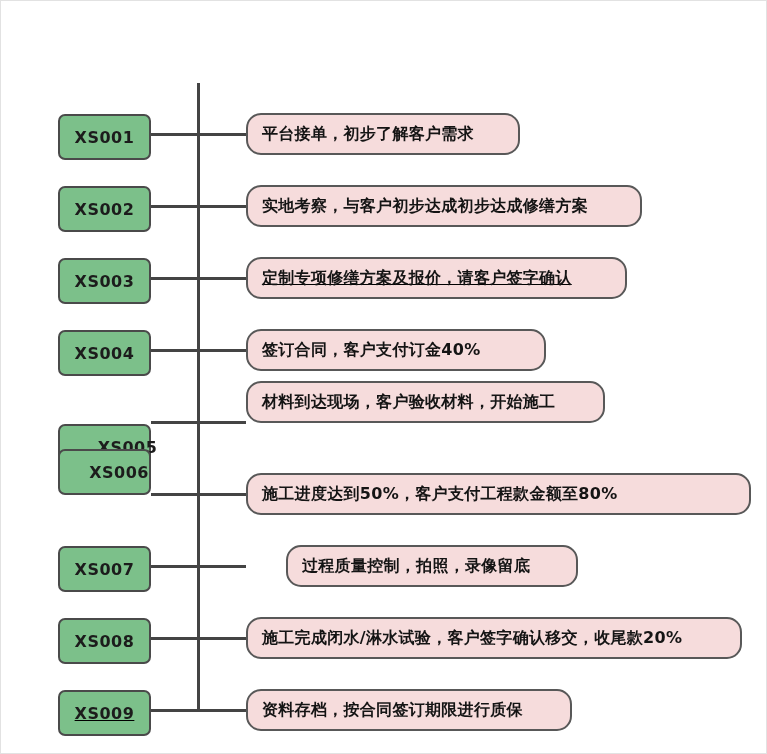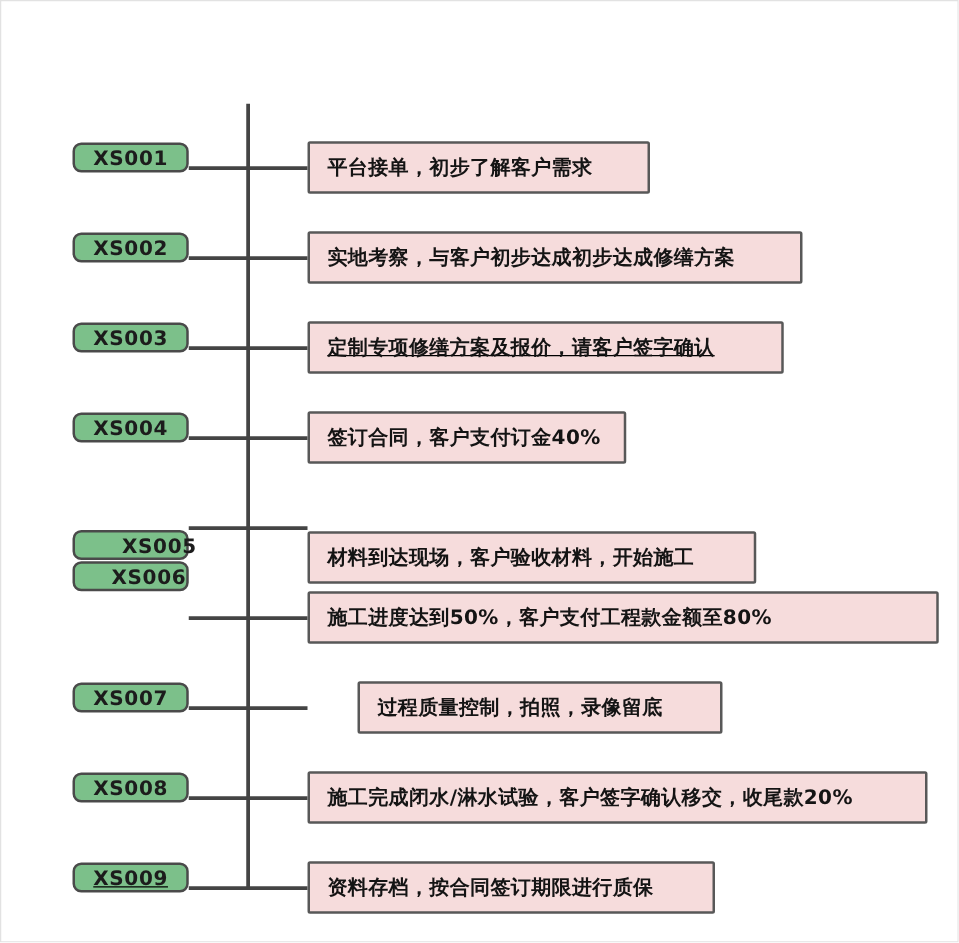--- a/index.html
+++ b/index.html
@@ -58,21 +58,21 @@
     position: absolute;
     height: 3px;
     background: #444444;
   }
 
   
   .code-node {
     position: absolute;
     left: 57px;
     width: 93px;
-    height: 24px;
+    height: 46px;
     box-sizing: border-box;
     background: #7cc08a;
     border: 2px solid #4a4a4a;
     border-radius: 7px;
     display: flex;
     align-items: center;
     justify-content: center;
   }
   .code-node .code-text {
     color: #1c1c1c;
@@ -81,21 +81,21 @@
     letter-spacing: 0.5px;
   }
 
   .step-node {
     position: absolute;
     left: 245px;
     height: 42px;
     box-sizing: border-box;
     background: #f6dcdc;
     border: 2px solid #585858;
-    border-radius: 2px;
+    border-radius: 15px;
     display: flex;
     align-items: center;
     padding: 0 14px;
   }
   .step-node .step-text {
     color: #141414;
     font-size: 16px;
     font-weight: bold;
     white-space: nowrap;
     letter-spacing: 0.3px;
@@ -128,28 +128,28 @@
       <div class="code-node" style="top: 257px;">
         <span class="code-text">XS003</span>
       </div>
       <div class="step-node" style="top: 256px; width: 381px; text-decoration: underline;">
         <span class="step-text">定制专项修缮方案及报价，请客户签字确认</span>
       </div>
       <div class="connector" style="left: 150px; top: 348px; width: 95px;"></div>
       <div class="code-node" style="top: 329px;">
         <span class="code-text">XS004</span>
       </div>
-      <div class="step-node" style="top: 328px; width: 255px;">
+      <div class="step-node" style="top: 328px; width: 300px;">
         <span class="step-text">签订合同，客户支付订金40%</span>
       </div>
       <div class="connector" style="left: 150px; top: 420px; width: 95px;"></div>
       <div class="code-node" style="top: 423px; padding-left: 46px;">
         <span class="code-text">XS005</span>
       </div>
-      <div class="step-node" style="top: 424px; width: 359px;">
+      <div class="step-node" style="top: 380px; width: 359px;">
         <span class="step-text">材料到达现场，客户验收材料，开始施工</span>
       </div>
       <div class="connector" style="left: 150px; top: 492px; width: 95px;"></div>
       <div class="code-node" style="top: 448px; justify-content: flex-end;">
         <span class="code-text">XS006</span>
       </div>
       <div class="step-node" style="top: 472px; width: 505px;">
         <span class="step-text">施工进度达到50%，客户支付工程款金额至80%</span>
       </div>
       <div class="connector" style="left: 150px; top: 564px; width: 95px;"></div>

